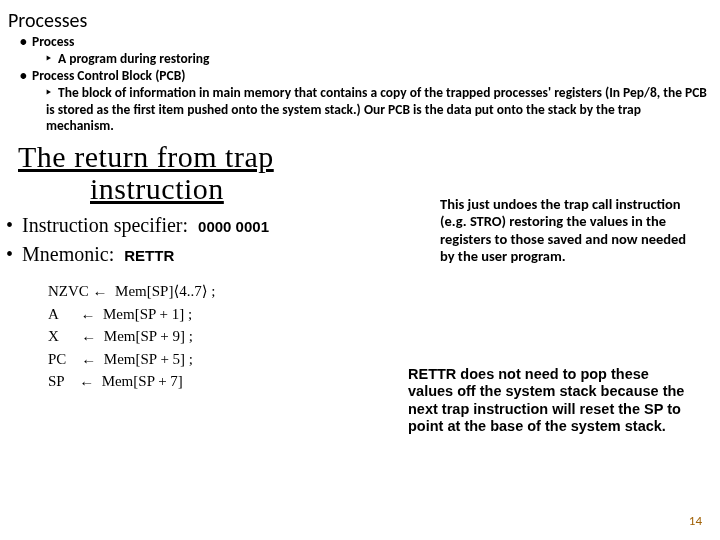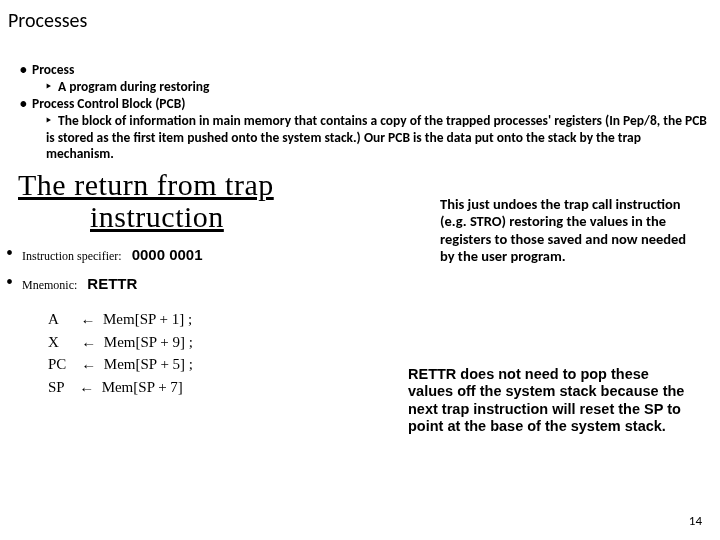--- a/index.html
+++ b/index.html
@@ -15,21 +15,20 @@
   .slide-title {
     font-size: 20px;
     font-weight: normal;
     padding: 8px 0 2px 8px;
   }
   .bullet-block {
     padding: 0 12px 0 12px;
     font-size: 13.5px;
     line-height: 1.25;
     font-weight: bold;
-    margin-top: 28px;
   }
   .b1 { padding-left: 8px; }
   .b2 { padding-left: 34px; }
   .dot::before {
     content: "•";
     display: inline-block;
     width: 12px;
     font-weight: bold;
   }
   .tri::before {
@@ -51,21 +50,21 @@
     align-items: baseline;
     padding-left: 6px;
     margin-top: 10px;
     font-family: "Times New Roman", serif;
   }
   .spec-dot {
     font-size: 20px;
     width: 16px;
   }
   .spec-label {
-    font-size: 12px;
+    font-size: 20px;
   }
   .spec-value {
     font-family: Arial, sans-serif;
     font-size: 15px;
     font-weight: bold;
     margin-left: 10px;
   }
   .math-block {
     font-family: "Times New Roman", serif;
     font-size: 15px;
@@ -90,21 +89,21 @@
     font-family: Arial, sans-serif;
     font-size: 14.5px;
     font-weight: bold;
     line-height: 1.2;
   }
   .pagenum {
     position: absolute;
     right: 18px;
     bottom: 12px;
     font-size: 13px;
-    color: #000000;
+    color: #a16207;
   }
 </style>
 </head>
 <body>
 
 <div class="slide-title">Processes</div>
 
 <div class="bullet-block">
   <div class="b1 dot"><span>Process</span></div>
   <div class="b2 tri"><span>A program during restoring</span></div>
@@ -123,20 +122,21 @@
   <span class="spec-value">0000 0001</span>
 </div>
 
 <div class="spec-row" style="margin-top:6px">
   <span class="spec-dot">•</span>
   <span class="spec-label">Mnemonic:</span>
   <span class="spec-value">RETTR</span>
 </div>
 
 <div class="math-block">
+  <div class="math-row">NZVC ←  Mem[SP]⟨4..7⟩ ;</div>
   <div class="math-row">A      ←  Mem[SP + 1] ;</div>
   <div class="math-row">X      ←  Mem[SP + 9] ;</div>
   <div class="math-row">PC    ←  Mem[SP + 5] ;</div>
   <div class="math-row">SP    ←  Mem[SP + 7]</div>
 </div>
 
 <div class="note1">This just undoes the trap call instruction (e.g. STRO) restoring the values in the registers to those saved and now needed by the user program.</div>
 <div class="note2">RETTR does not need to pop these values off the system stack because the next trap instruction will reset the SP to point at the base of the system stack.</div>
 
 <div class="pagenum">14</div>

